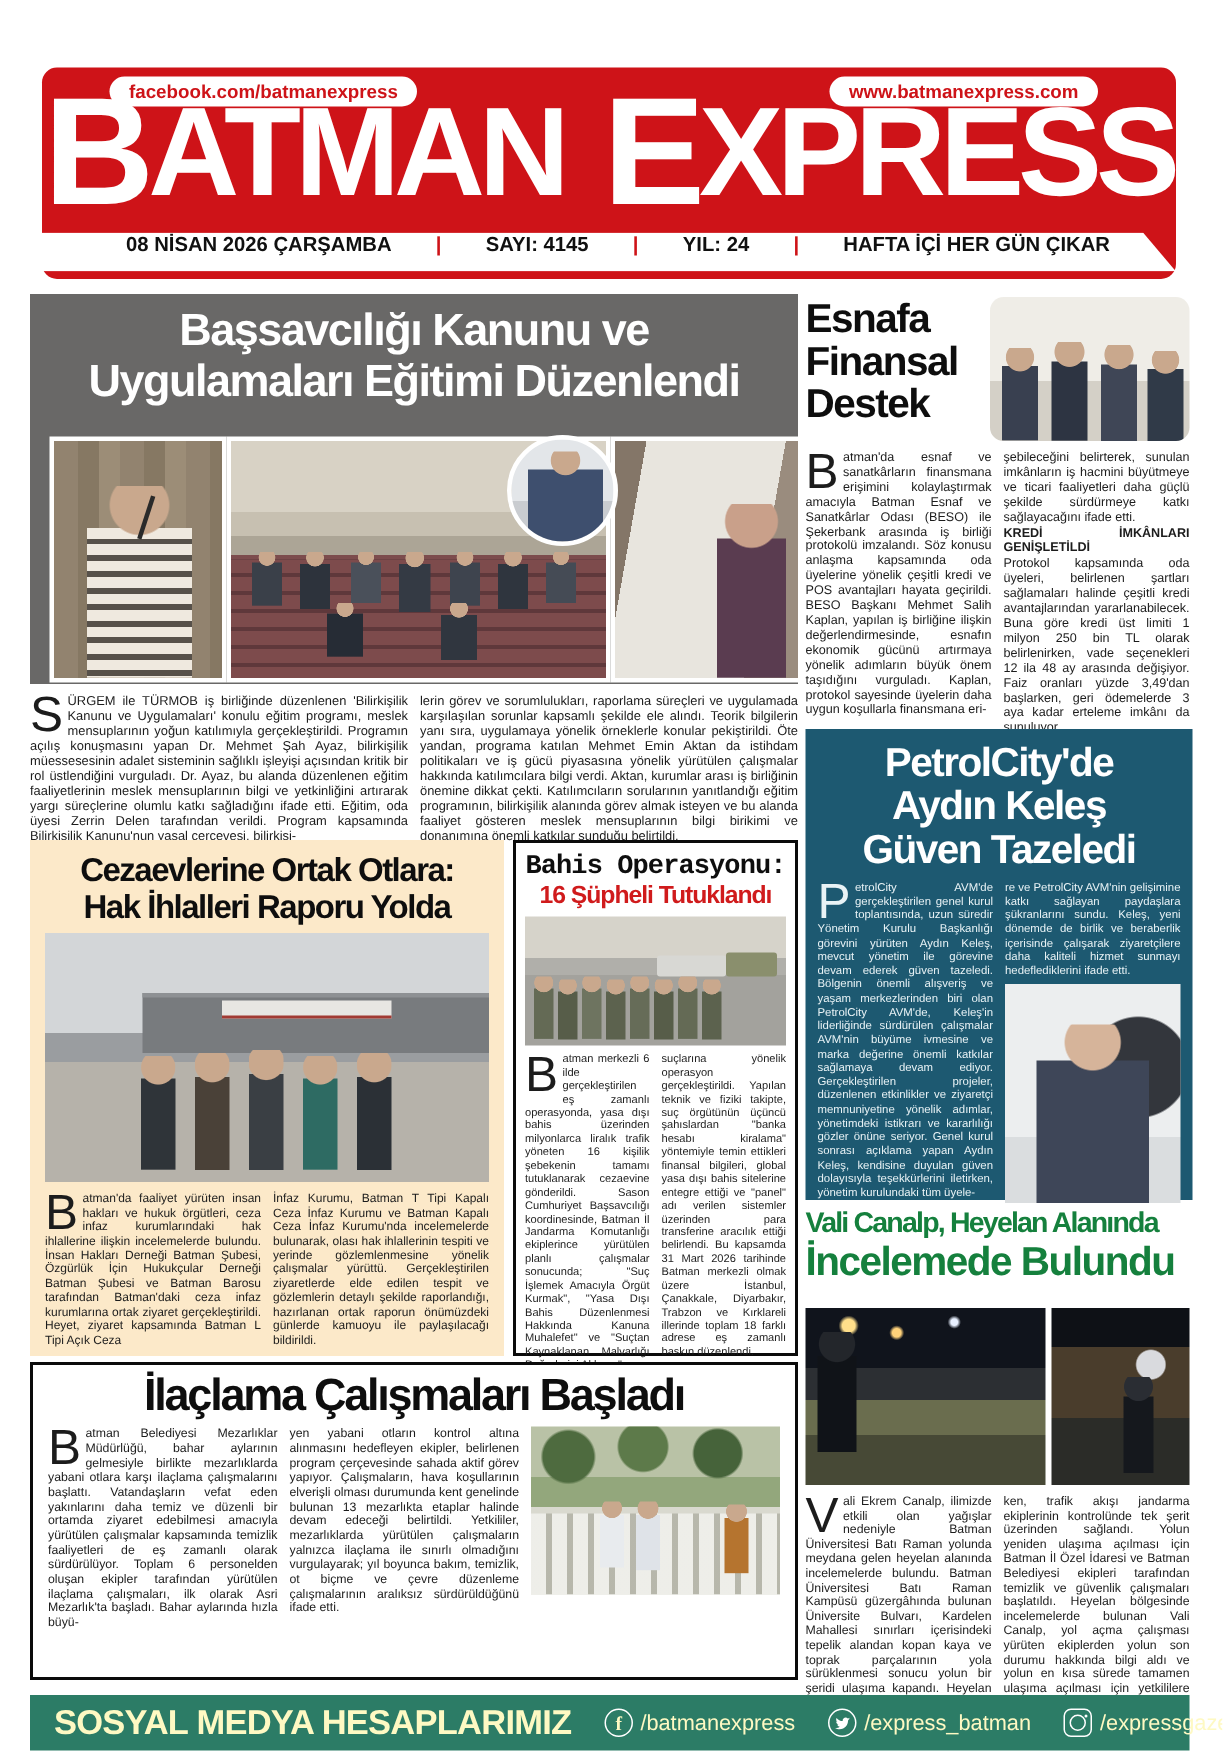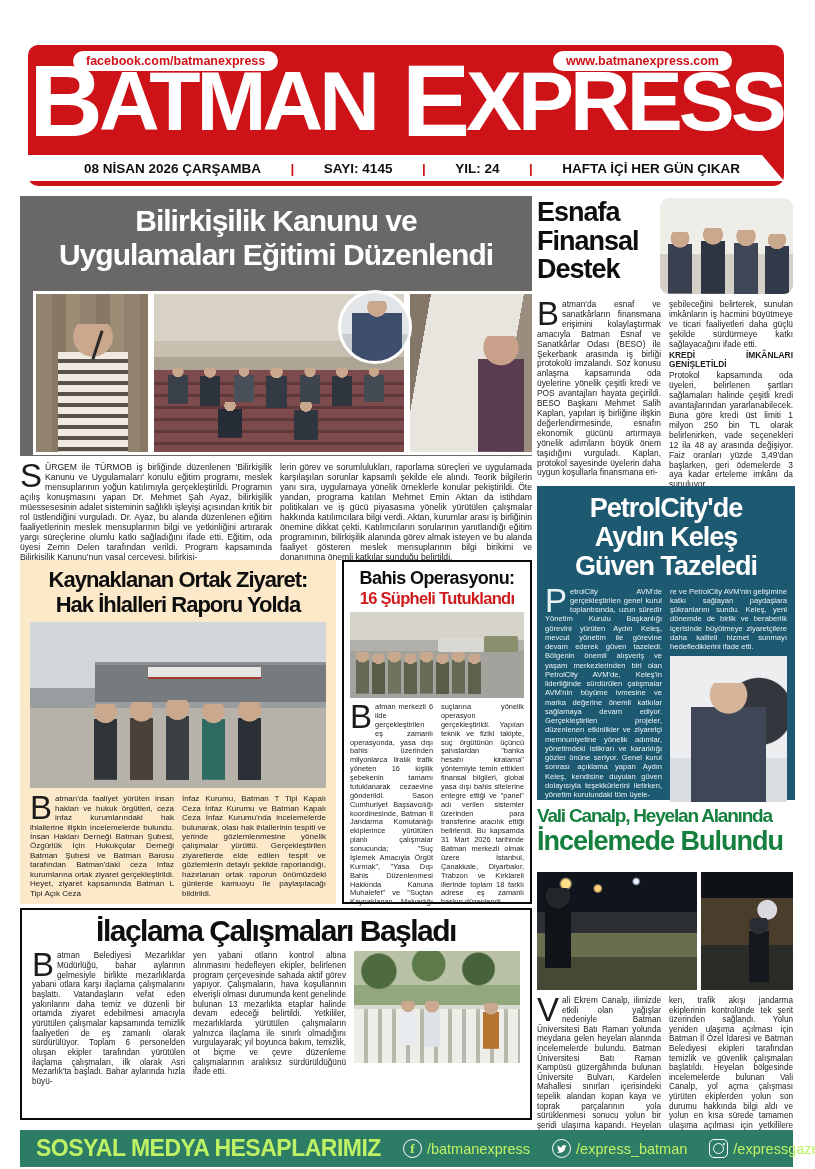--- a/index.html
+++ b/index.html
@@ -14,21 +14,21 @@
           color:#ce1318; font-weight:bold; font-size:12.5px; line-height:20px; padding:0 13px; z-index:3; }
   .pill-left { left:45px; } .pill-right { right:52px; }
   .mast-title { position:absolute; left:0; top:0; width:100%; height:112px;
                 display:flex; align-items:center; justify-content:center;
                 color:#fff; font-weight:bold; letter-spacing:-4px; font-size:84px; line-height:1;
                 white-space:nowrap; z-index:1; }
   .mast-title .bigcap { font-size:102px; }
   .mast-title .wordgap { width:26px; }
   .datestrip { position:absolute; left:0; top:110px; width:100%; height:26px; background:#fff;
                clip-path:polygon(0 0, calc(100% - 22px) 0, 100% 100%, 0 100%);
-               display:flex; align-items:center; justify-content:space-between;
+               display:flex; align-items:flex-start; justify-content:space-between;
                padding:0 44px 0 56px; font-weight:bold; font-size:13.5px; color:#101010; z-index:2; }
   .ds-sep { color:#ce1318; font-weight:bold; }
 
   
   .body-cols { display:flex; gap:8px; }
   .body-cols .col { flex:1; font-size:8.6px; line-height:1.17; text-align:justify; color:#1c1c1c; }
   .dropcap { float:left; font-size:33px; line-height:27px; padding:0 3px 0 0; color:#1c1c1c; }
   .subhead { display:block; font-weight:bold; margin:1px 0; }
 
   
@@ -110,21 +110,21 @@
   .ph-cezaevi::before { content:''; position:absolute; left:22%; right:0; top:24%; height:22%;
                 background:#787b7e; border-top:3px solid #8e9194; }
   .ph-cezaevi::after { content:''; position:absolute; left:40%; width:38%; top:27%; height:10px;
                 background:#e8e6e2; border-bottom:2px solid #a23a33; }
   .ceza-body { margin-top:6px; }
   .ceza-body .col { font-size:8px; line-height:1.18; }
 
   
   .bahis { position:absolute; left:342px; top:560px; width:190px; height:344px;
            background:#fff; border:2.5px solid #0a0a0a; padding:6px; }
-  .bahis-head1 { text-align:center; font-weight:bold; font-size:18px; letter-spacing:-0.6px; color:#0e0e0e; }
+  .bahis-head1 { text-align:center; font-weight:bold; font-size:18px; letter-spacing:-0.6px; color:#0e0e0e;font-family:Liberation Mono, monospace; }
   .bahis-head2 { text-align:center; font-weight:bold; font-size:16.5px; letter-spacing:-0.7px; color:#d01b1c; }
   .ph-bahis { position:relative; width:100%; height:86px; margin-top:4px;
               background:linear-gradient(180deg,#d6d3ca 0 32%,#b0afaa 32% 45%,#a3a29d 45%); }
   .bahis-body { margin-top:5px; }
   .bahis-body .col { font-size:7.4px; line-height:1.2; }
   .veh { position:absolute; border-radius:2px; }
 
   
   .mezar { position:absolute; left:20px; top:908px; width:512px; height:212px;
            background:#fff; border:2.5px solid #0a0a0a; padding:5px 10px; }
@@ -136,21 +136,21 @@
       background:
         radial-gradient(circle at 15% 18%, #4e6b3f 0 10%, transparent 11%),
         radial-gradient(circle at 45% 12%, #5d7a4a 0 12%, transparent 13%),
         radial-gradient(circle at 75% 16%, #46633a 0 10%, transparent 11%),
         linear-gradient(180deg,#b9c2a6 0 30%,#93a77c 30% 48%,#d9d9cf 48%); }
   .ph-mezarlik::after { content:''; position:absolute; left:0; right:0; bottom:0; height:48%;
       background:repeating-linear-gradient(90deg, rgba(255,255,255,.55) 0 10px, rgba(120,120,105,.35) 10px 14px); }
 
   
   .socialbar { position:absolute; left:20px; top:1130px; width:773px; height:37px; background:#2c7c66;
-               display:flex; align-items:center; padding:0 16px; gap:22px; color:#bef264; }
+               display:flex; align-items:center; padding:0 16px; gap:22px; color:#fef9c3; }
   .sb-title { font-weight:bold; font-size:23px; letter-spacing:-0.5px; white-space:nowrap; }
   .sb-acct { display:flex; align-items:center; gap:5px; }
   .sb-handle { font-size:14.5px; }
   .sb-ic { width:19px; height:19px; border:1.6px solid #fff; border-radius:50%;
            display:flex; align-items:center; justify-content:center; flex:none; }
   .ic-fb::before { content:"f"; font-weight:bold; font-size:13px; font-family:"Liberation Serif", serif; }
   .ic-ig { border-radius:5px; position:relative; }
   .ic-ig::before { content:''; width:9px; height:9px; border:1.5px solid #fff; border-radius:50%; }
   .ic-ig::after { content:''; position:absolute; top:2.5px; right:2.5px; width:2px; height:2px;
                   border-radius:50%; background:#fff; }
@@ -176,21 +176,21 @@
       <span>SAYI: 4145</span>
       <span class="ds-sep">|</span>
       <span>YIL: 24</span>
       <span class="ds-sep">|</span>
       <span>HAFTA İÇİ HER GÜN ÇIKAR</span>
     </div>
   </header>
 
   <section class="story-main">
     <div class="main-head">
-      <div>Bilirkişilik Kanunu ve</div>
+      <div>Başsavcılığı Kanunu ve</div>
       <div>Uygulamaları Eğitimi Düzenlendi</div>
     </div>
     <div class="ph ph-speaker">
       <i class="fig fig-striped" style="left:22px;bottom:0;width:70px;height:128px;"></i>
       <i class="mic"></i>
     </div>
     <div class="ph ph-conference">
       <i class="fig" style="left:14px;bottom:48px;width:20px;height:36px;--c:#3a4049;z-index:2;"></i>
       <i class="fig" style="left:46px;bottom:46px;width:20px;height:38px;--c:#2d333c;z-index:2;"></i>
       <i class="fig" style="left:80px;bottom:50px;width:20px;height:34px;--c:#4a505a;z-index:2;"></i>
@@ -228,21 +228,21 @@
     <div class="col"><span class="dropcap">B</span><span>atman'da esnaf ve sanatkârların finansmana erişimini kolaylaştırmak amacıyla Batman Esnaf ve Sanatkârlar Odası (BESO) ile Şekerbank arasında iş birliği protokolü imzalandı. Söz konusu anlaşma kapsamında oda üyelerine yönelik çeşitli kredi ve POS avantajları hayata geçirildi. BESO Başkanı Mehmet Salih Kaplan, yapılan iş birliğine ilişkin değerlendirmesinde, esnafın ekonomik gücünü artırmaya yönelik adımların büyük önem taşıdığını vurguladı. Kaplan, protokol sayesinde üyelerin daha uygun koşullarla finansmana eri-</span></div>
     <div class="col">
       <span>şebileceğini belirterek, sunulan imkânların iş hacmini büyütmeye ve ticari faaliyetleri daha güçlü şekilde sürdürmeye katkı sağlayacağını ifade etti.</span>
       <span class="subhead">KREDİ İMKÂNLARI GENİŞLETİLDİ</span>
       <span>Protokol kapsamında oda üyeleri, belirlenen şartları sağlamaları halinde çeşitli kredi avantajlarından yararlanabilecek. Buna göre kredi üst limiti 1 milyon 250 bin TL olarak belirlenirken, vade seçenekleri 12 ila 48 ay arasında değişiyor. Faiz oranları yüzde 3,49'dan başlarken, geri ödemelerde 3 aya kadar erteleme imkânı da sunuluyor.</span>
     </div>
   </div>
 
   <section class="ceza">
     <div class="ceza-head">
-      <div>Kaynaklanan Ortak Ziyaret:</div>
+      <div>Cezaevlerine Ortak Otlara:</div>
       <div>Hak İhlalleri Raporu Yolda</div>
     </div>
     <div class="ph ph-cezaevi">
       <i class="fig" style="left:64px;bottom:8px;width:23px;height:76px;--c:#2f3439;z-index:2;"></i>
       <i class="fig" style="left:100px;bottom:8px;width:23px;height:78px;--c:#4a4138;z-index:2;"></i>
       <i class="fig" style="left:136px;bottom:8px;width:23px;height:80px;--c:#3a3f44;z-index:2;"></i>
       <i class="fig" style="left:172px;bottom:8px;width:23px;height:76px;--c:#2e6b63;z-index:2;"></i>
       <i class="fig" style="left:208px;bottom:8px;width:23px;height:78px;--c:#2b3036;z-index:2;"></i>
     </div>
     <div class="ceza-body body-cols">
@@ -274,21 +274,21 @@
 
   <section class="petrol">
     <div class="petrol-head">
       <div>PetrolCity'de</div>
       <div>Aydın Keleş</div>
       <div>Güven Tazeledi</div>
     </div>
     <div class="body-cols">
       <div class="col"><span class="dropcap">P</span><span>etrolCity AVM'de gerçekleştirilen genel kurul toplantısında, uzun süredir Yönetim Kurulu Başkanlığı görevini yürüten Aydın Keleş, mevcut yönetim ile görevine devam ederek güven tazeledi. Bölgenin önemli alışveriş ve yaşam merkezlerinden biri olan PetrolCity AVM'de, Keleş'in liderliğinde sürdürülen çalışmalar AVM'nin büyüme ivmesine ve marka değerine önemli katkılar sağlamaya devam ediyor. Gerçekleştirilen projeler, düzenlenen etkinlikler ve ziyaretçi memnuniyetine yönelik adımlar, yönetimdeki istikrarı ve kararlılığı gözler önüne seriyor. Genel kurul sonrası açıklama yapan Aydın Keleş, kendisine duyulan güven dolayısıyla teşekkürlerini iletirken, yönetim kurulundaki tüm üyele-</span></div>
       <div class="col">
-        <span>re ve PetrolCity AVM'nin gelişimine katkı sağlayan paydaşlara şükranlarını sundu. Keleş, yeni dönemde de birlik ve beraberlik içerisinde büyütmeye ziyaretçilere daha kaliteli hizmet sunmayı hedeflediklerini ifade etti.</span>
+        <span>re ve PetrolCity AVM'nin gelişimine katkı sağlayan paydaşlara şükranlarını sundu. Keleş, yeni dönemde de birlik ve beraberlik içerisinde çalışarak ziyaretçilere daha kaliteli hizmet sunmayı hedeflediklerini ifade etti.</span>
         <div class="ph ph-keles">
           <i class="fig" style="left:18%;bottom:0;width:64%;height:82%;--c:#3e4658;--h:#d6b49a;"></i>
         </div>
       </div>
     </div>
   </section>
 
   <div class="vali-head">
     <div class="l1">Vali Canalp, Heyelan Alanında</div>
     <div class="l2">İncelemede Bulundu</div>

